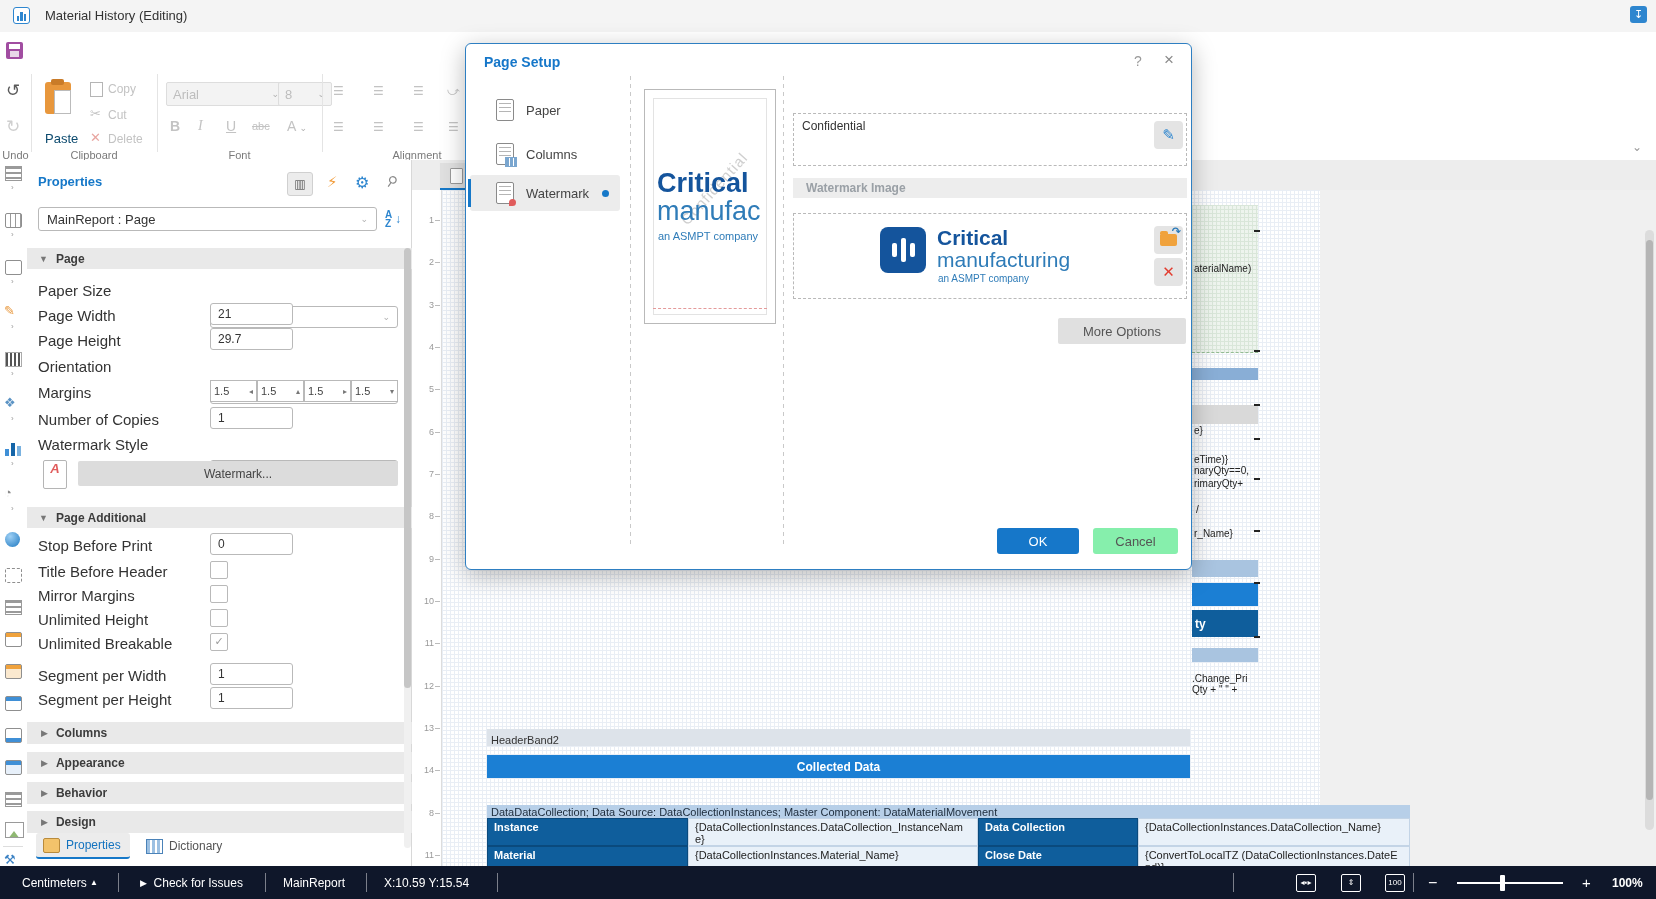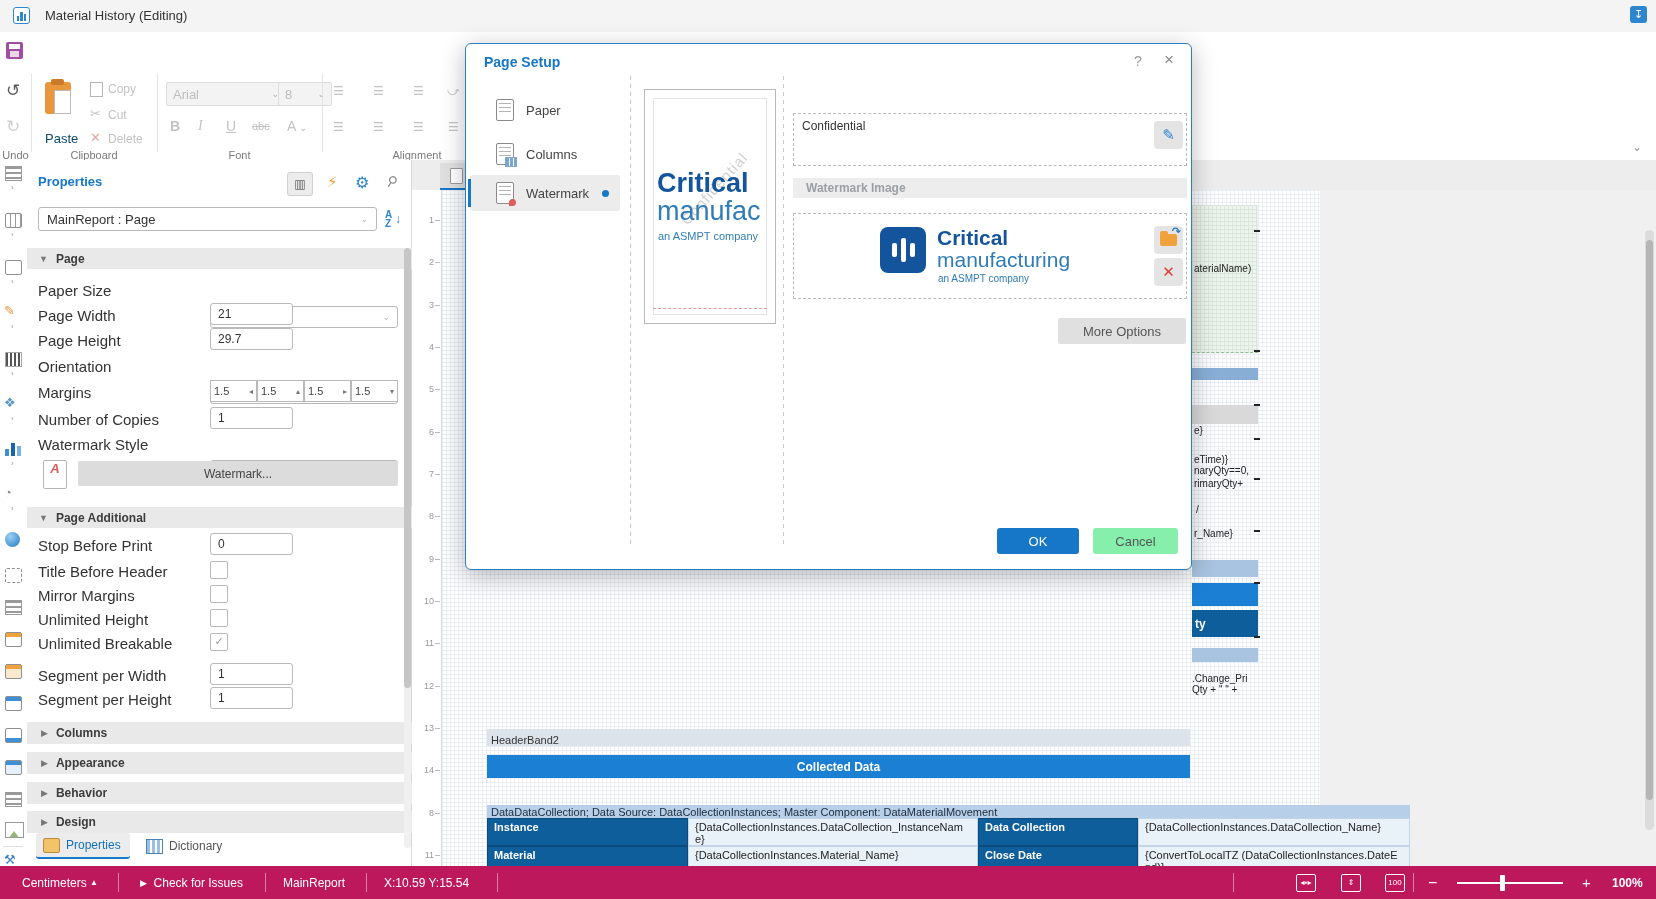--- a/index.html
+++ b/index.html
@@ -151,21 +151,21 @@
   #cm-l2{position:absolute;left:143px;top:34px;font-size:21px;color:#2f7cb8;white-space:nowrap;}
   #cm-cap{position:absolute;left:144px;top:59px;font-size:10px;color:#2f7cb8;white-space:nowrap;}
   #folder-ic{position:relative;width:17px;height:12px;background:#f0a23c;border-radius:1px 2px 2px 2px;}
   #folder-ic:before{content:"";position:absolute;left:0;top:-3px;width:8px;height:3px;background:#f0a23c;border-radius:2px 2px 0 0;}
   #folder-ic:after{content:"↷";position:absolute;right:-4px;top:-9px;color:#2b7ab8;font-size:11px;font-weight:bold;}
   #btn-more{left:592px;top:274px;width:128px;height:26px;background:#e0e0e0;border-radius:2px;color:#555;font-size:13px;}
   #btn-ok{left:531px;top:484px;width:82px;height:26px;background:#1677c9;border-radius:3px;color:#fff;font-size:13px;}
   #btn-cancel{left:627px;top:484px;width:85px;height:26px;background:#86efac;border-radius:3px;color:#555;font-size:13px;}
 
   
-  #statusbar{left:0;top:866px;width:1656px;height:33px;background:#be185d;color:#fff;font-size:12px;z-index:60;}
+  #statusbar{left:0;top:866px;width:1656px;height:33px;background:#0f172a;color:#fff;font-size:12px;z-index:60;}
   .sbi{top:0;height:33px;display:flex;align-items:center;color:#fff;}
   .sbdiv{top:7px;width:1px;height:19px;background:rgba(255,255,255,.45);}
   .sbico{top:8px;width:18px;height:16px;border:1px solid #fff;border-radius:2px;font-size:8px;color:#fff;text-align:center;line-height:15px;}
   #zoom-track{left:1457px;top:16px;width:106px;height:2px;background:#fff;}
   #zoom-thumb{left:1500px;top:9px;width:5px;height:16px;background:#fff;border-radius:1px;}
   #v-scroll{left:1645px;top:230px;width:9px;height:600px;background:#dcdcdc;border-radius:5px;z-index:55;}
   #v-scroll i{position:absolute;left:1px;top:10px;width:7px;height:560px;background:#b5b5b5;border-radius:4px;}
 </style>
 </head>
 <body>

